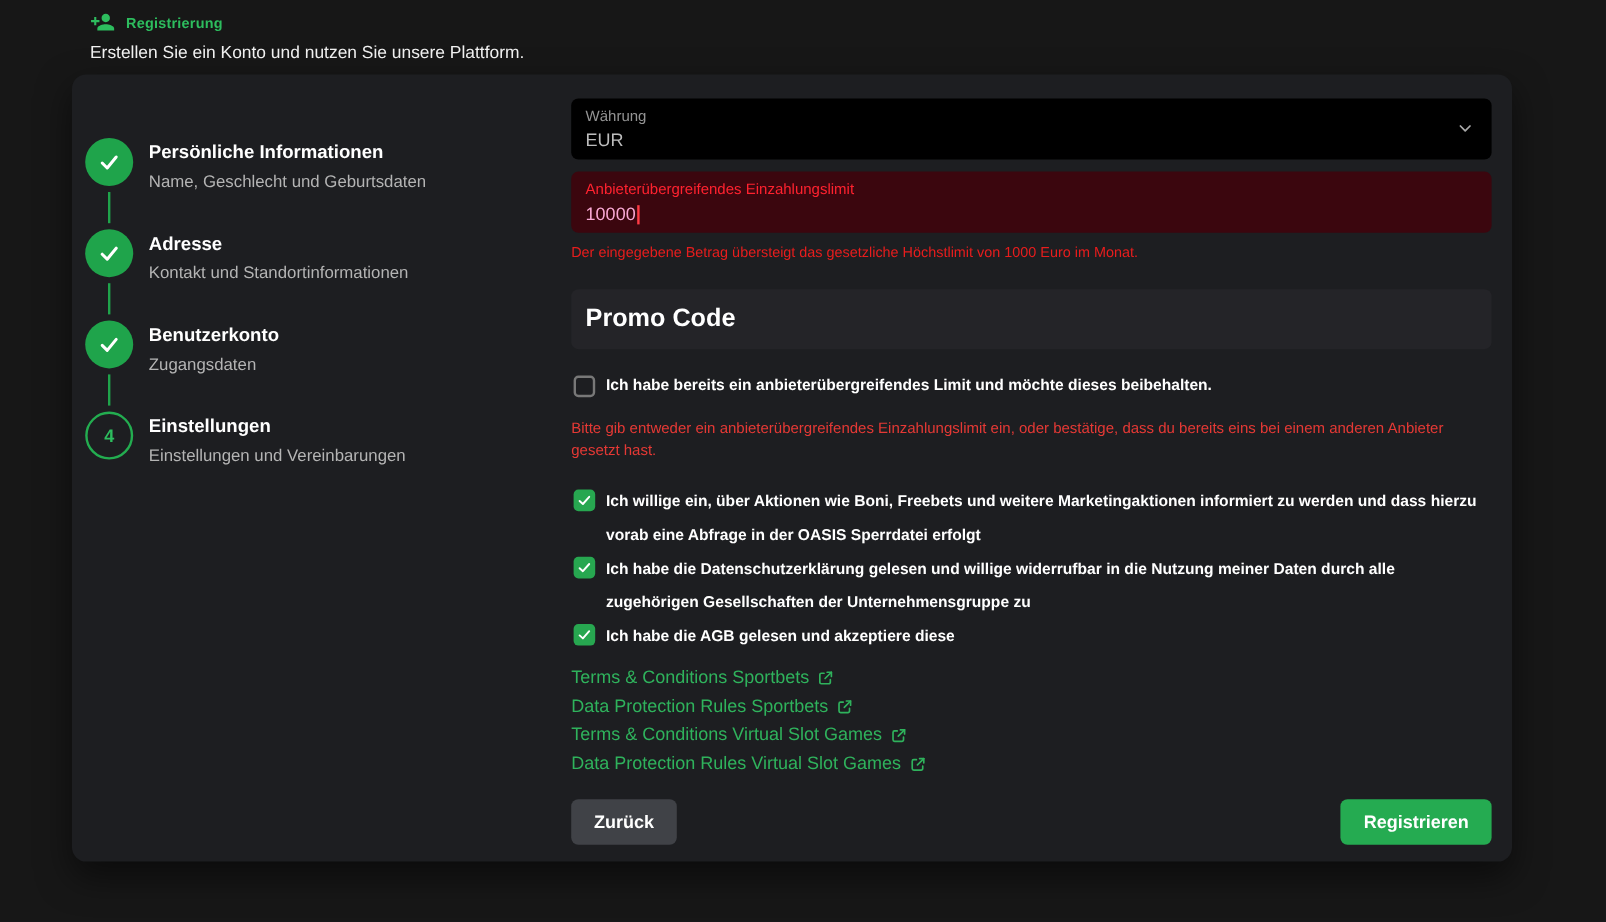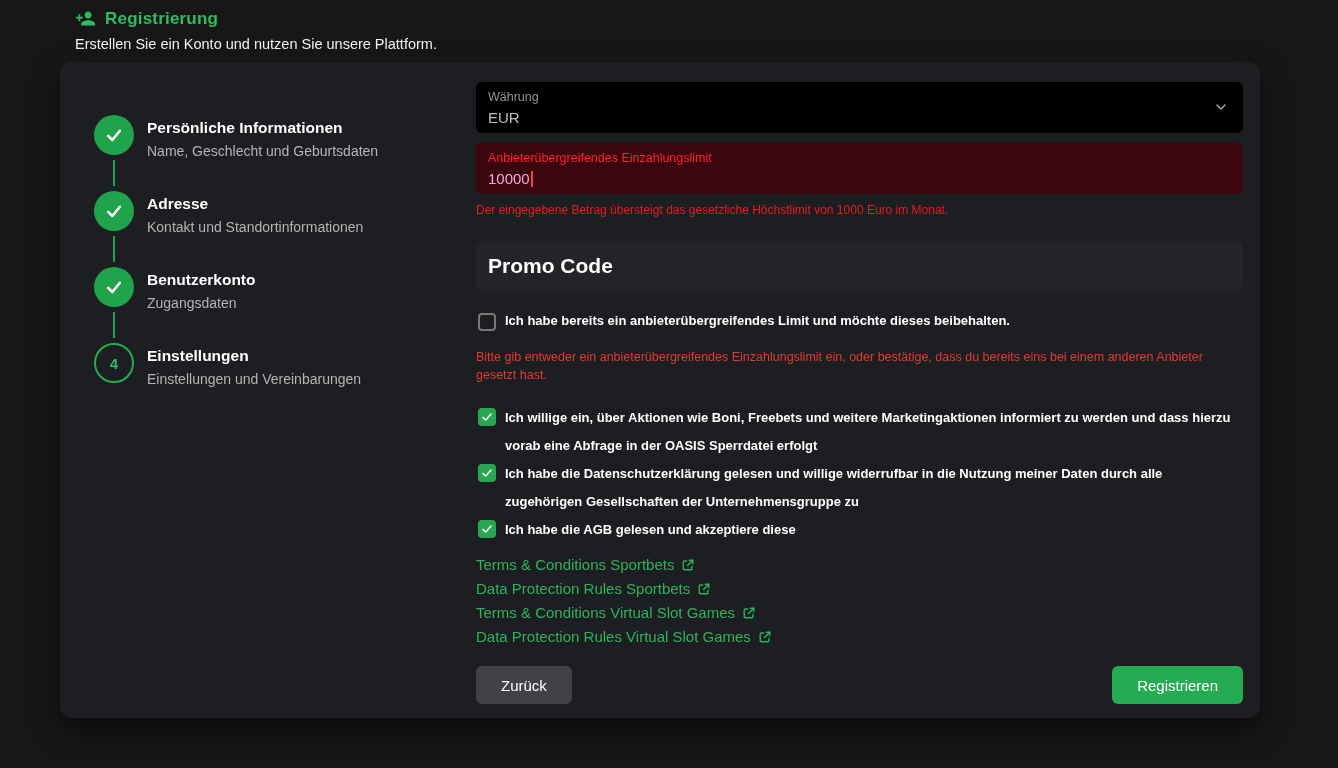--- a/index.html
+++ b/index.html
@@ -8,33 +8,33 @@
     background:#171717;
     font-family:"Liberation Sans","DejaVu Sans",sans-serif;
     color:#fff;
     -webkit-font-smoothing:antialiased;
   }
 
   
   .page-header { padding:8px 0 0 75px; }
   .title-row { display:flex; align-items:center; gap:9px; }
   .title-row .app-icon { width:21px; height:21px; color:#2dbd5e; display:flex; }
-  .page-title { font-size:17px; font-weight:700; color:#2dbd5e; letter-spacing:.2px; }
+  .page-title { font-size:12px; font-weight:700; color:#2dbd5e; letter-spacing:.2px; }
   .page-subtitle { font-size:14.5px; color:#f2f2f2; margin-top:7px; }
 
   
   .card {
     position:absolute; left:60px; top:62px; width:1200px; height:656px;
     background:#1d1e21; border-radius:12px;
     box-shadow:0 12px 28px rgba(0,0,0,.5);
     display:flex;
   }
 
   
-  .stepper { width:416px; padding:53px 0 0 34px; flex-shrink:0; }
+  .stepper { width:416px; padding:53px 0 0 11px; flex-shrink:0; }
   .step { display:flex; min-height:76px; }
   .step:last-child { min-height:0; }
   .step-indicator { width:40px; display:flex; flex-direction:column; align-items:center; flex-shrink:0; }
   .step-circle {
     width:40px; height:40px; border-radius:50%;
     display:flex; align-items:center; justify-content:center; flex-shrink:0;
   }
   .step-circle.done { background:#1fa44b; }
   .step-circle.current { background:transparent; border:2px solid #23ad50; color:#2dbd5e; font-size:15px; font-weight:700; }
   .step-circle svg { width:20px; height:20px; }
@@ -87,22 +87,22 @@
 
   .links { margin-top:9px; }
   .ext-link {
     display:flex; align-items:center; gap:7px; color:#2fb25c;
     font-size:15px; line-height:24px; text-decoration:none; width:max-content; cursor:pointer;
   }
   .ext-link svg { width:14px; height:14px; }
 
   .btn-row { display:flex; justify-content:space-between; margin-top:17px; }
   .btn {
-    border:none; border-radius:6px; height:38px; padding:0 25px;
-    font-size:15px; font-weight:400; color:#fff; cursor:pointer;
+    border:none; border-radius:6px; height:38px; padding:0 19px;
+    font-size:15px; font-weight:700; color:#fff; cursor:pointer;
     font-family:"Liberation Sans","DejaVu Sans",sans-serif;
   }
   .btn-back { background:#404247; }
   .btn-submit { background:#25ab51; }
 </style>
 </head>
 <body>
 
 <div class="page-header">
   <div class="title-row">

